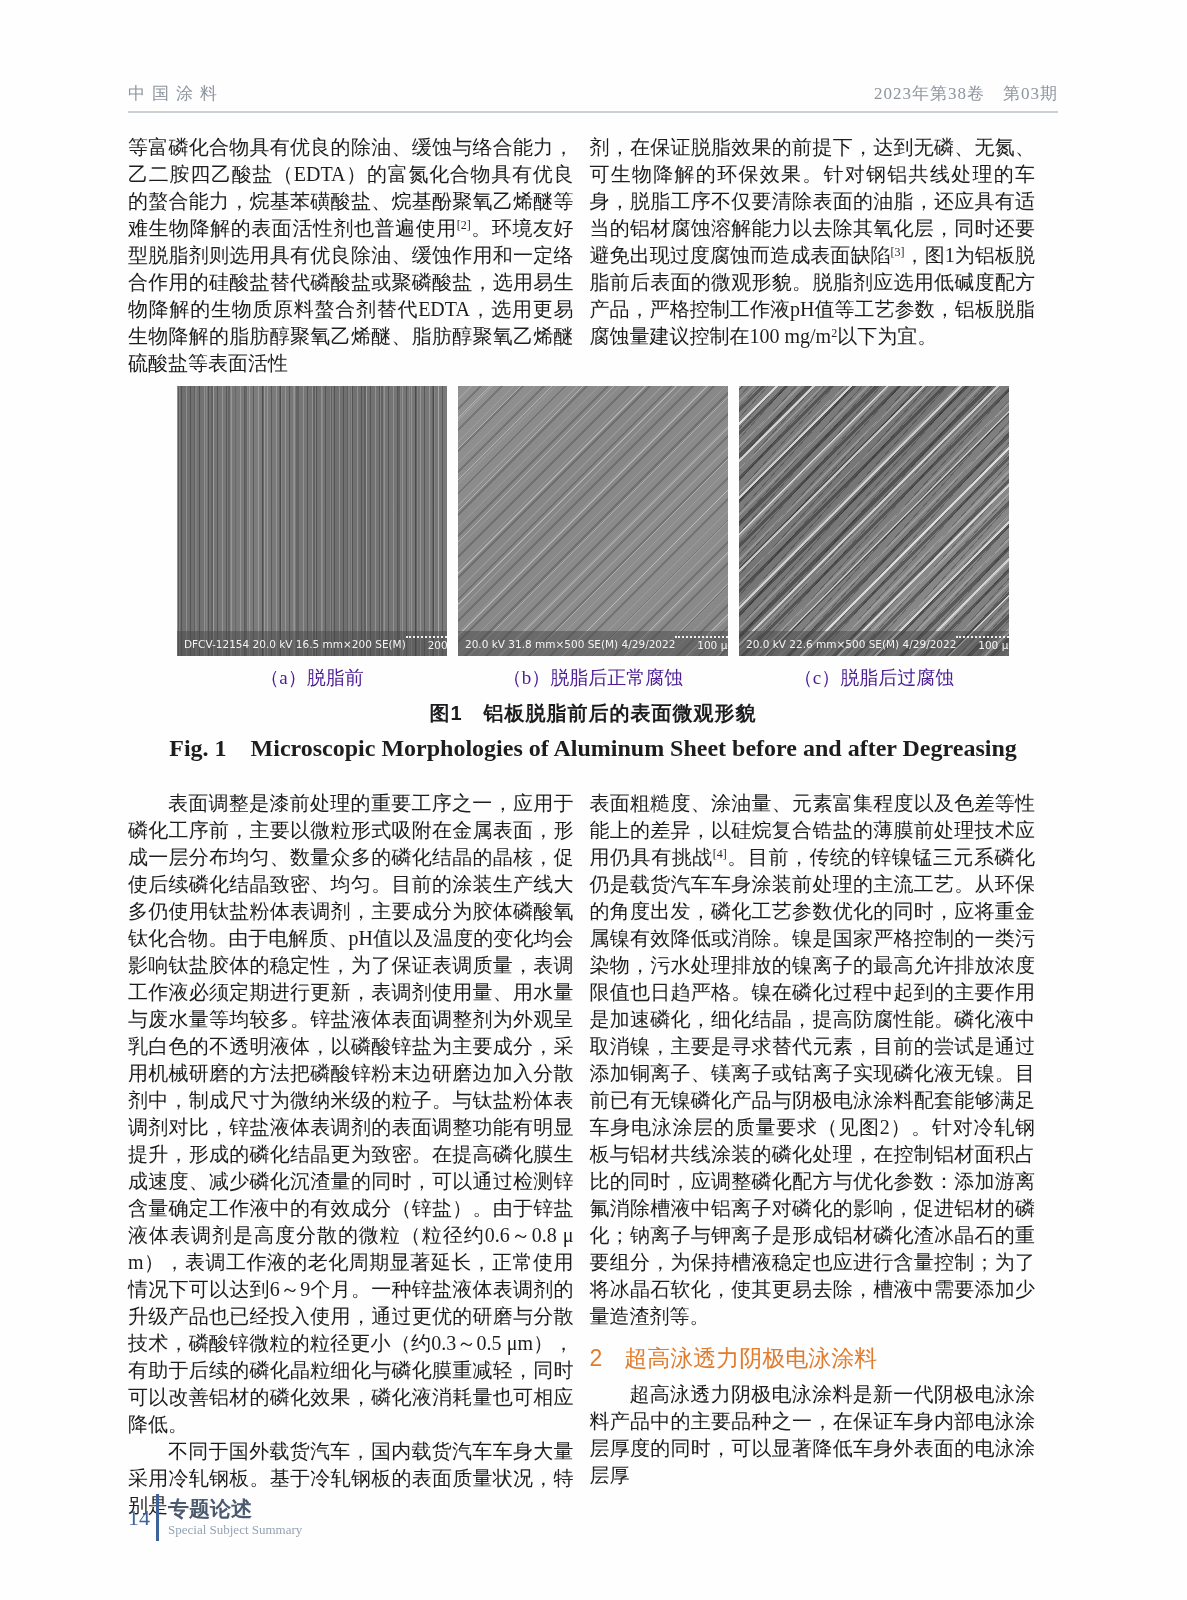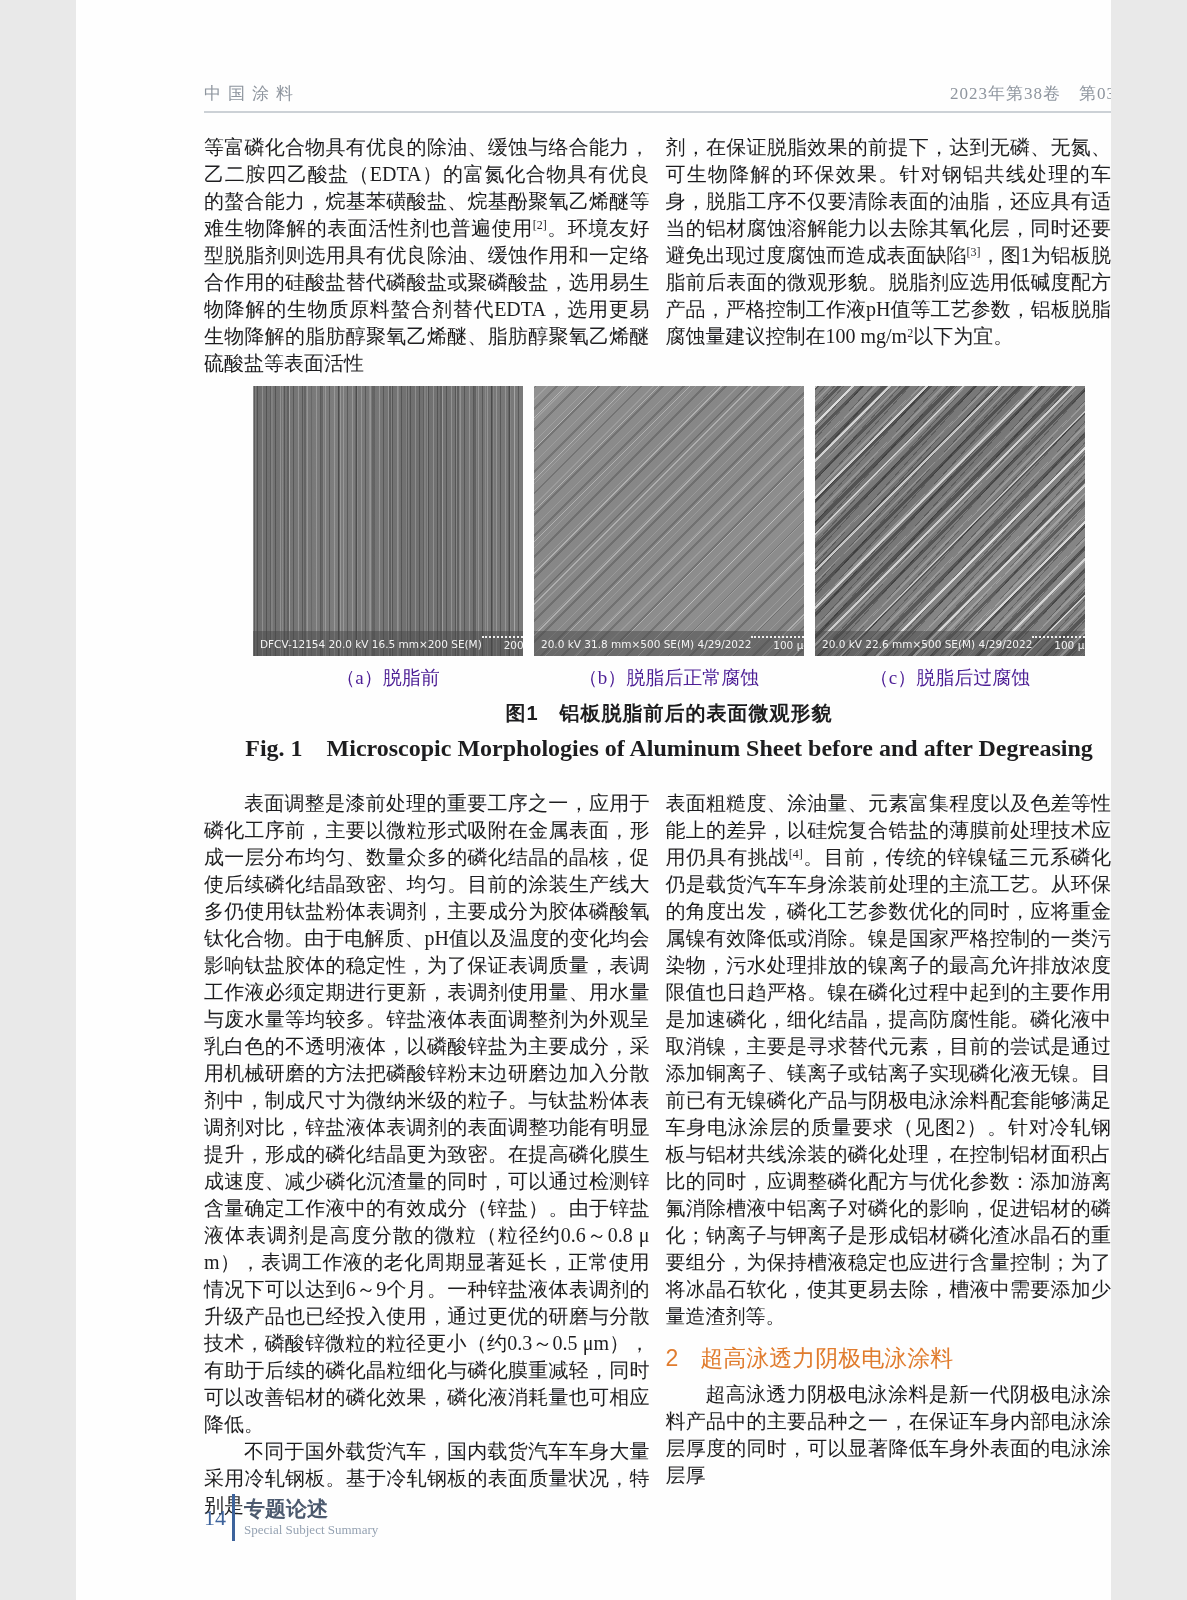--- a/index.html
+++ b/index.html
@@ -1,18 +1,18 @@
 <!DOCTYPE html>
 <html><head>
 <meta charset="utf-8">
 <style>
   * { margin:0; padding:0; box-sizing:border-box; }
   html,body { background:#e9e9e9; }
   .page {
-    position:relative; width:1035px; height:1600px; background:#fefefe;
+    position:relative; width:1187px; height:1600px; background:#fefefe;
     overflow:hidden; margin:0 auto;
     font-family:"Liberation Serif","DejaVu Serif",serif; color:#1d1d1f;
   }
   .inner { margin-left:128px; width:930px; }
 
   
   .hdr { display:flex; justify-content:space-between; align-items:flex-end; padding-top:82px;
          font-size:17px; color:#8e959e; }
   .hdr-journal { letter-spacing:7px; }
   .hdr-issue  { letter-spacing:1px; }

